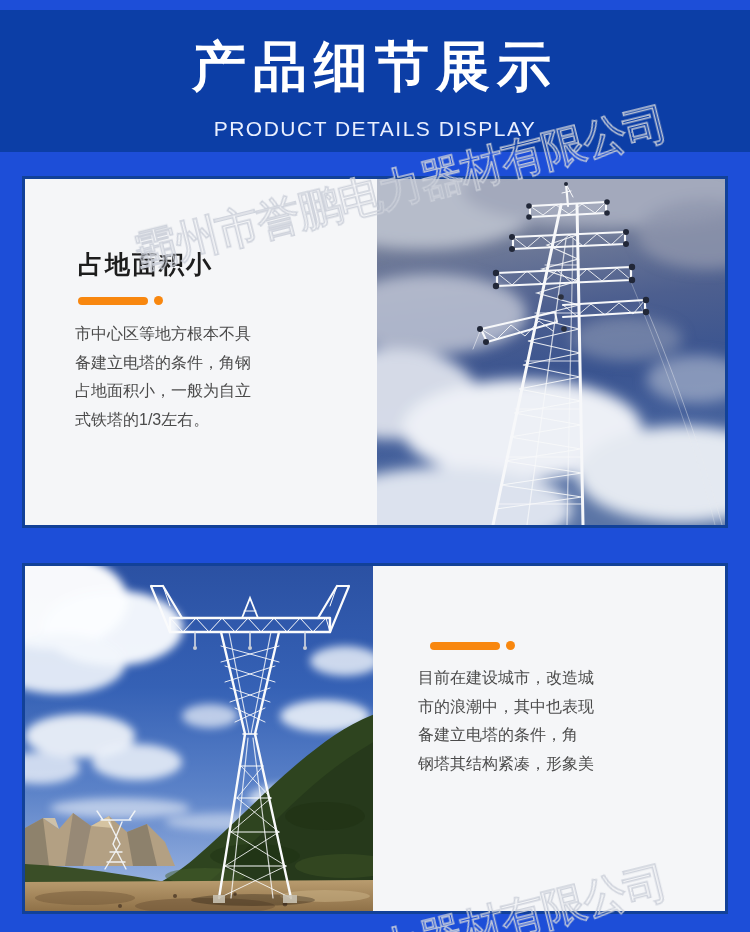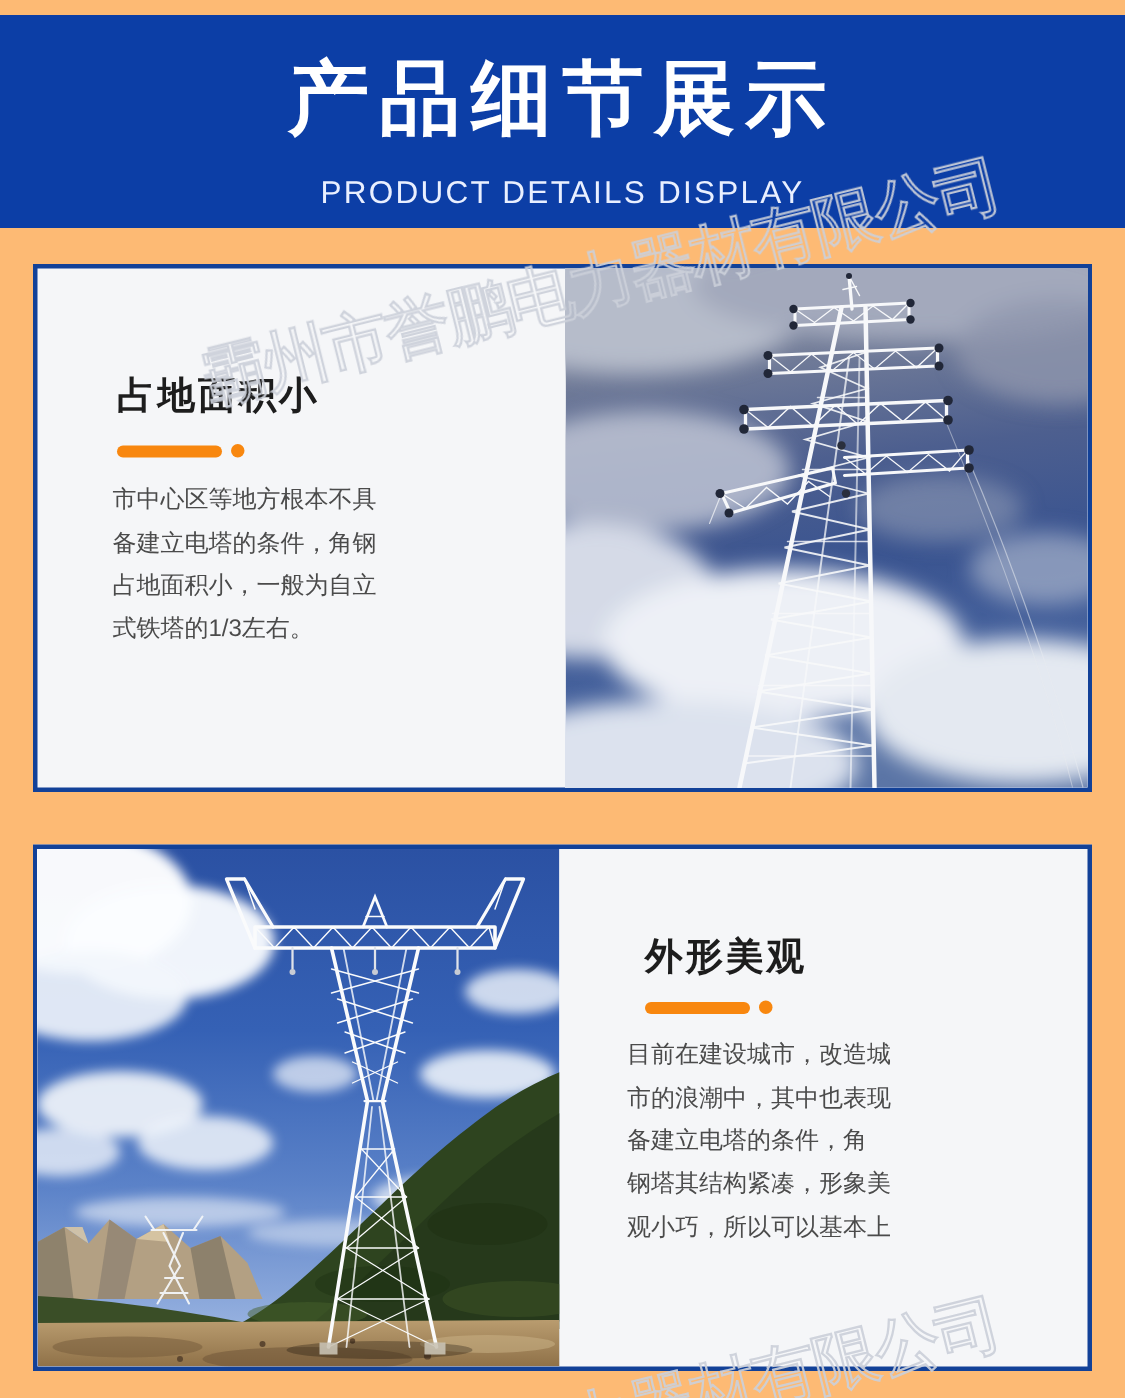--- a/index.html
+++ b/index.html
@@ -1,18 +1,18 @@
 <!DOCTYPE html>
 <html><head>
 <meta charset="utf-8">
 <style>
   html,body{margin:0;padding:0;}
   body{width:750px;height:932px;overflow:hidden;background:#fff;
        font-family:"Liberation Sans","DejaVu Sans",sans-serif;}
-  .page{position:relative;width:750px;height:932px;overflow:hidden;background:#fdba74;}
+  .page{position:relative;width:750px;height:932px;overflow:hidden;background:#1d4ed8;}
 
   
   .banner{position:absolute;left:0;top:10px;width:750px;height:142px;background:#0c3ea6;
           text-align:center;z-index:1;}
   .banner-title{margin:0;padding-top:25px;font-size:54px;font-weight:700;color:#ffffff;
                 letter-spacing:7px;line-height:1.15;}
   .banner-sub{margin-top:20px;font-size:21px;color:#e9efff;letter-spacing:1.5px;font-weight:400;}
 
   
   .card{position:absolute;left:22px;width:706px;border:3px solid #124198;background:#f5f6f8;
@@ -246,31 +246,29 @@
           <path d="M216 200 L246 232 M238 200 L212 232 M212 232 L254 266 M246 232 L206 266 M206 266 L261 300 M254 266 L200 300 M200 300 L266 332 M261 300 L194 332" stroke-width=".85"></path>
         </g>
         <circle cx="170" cy="82" r="2" fill="#c8ccd4"></circle>
           <circle cx="225" cy="82" r="2" fill="#c8ccd4"></circle>
           <circle cx="280" cy="82" r="2" fill="#c8ccd4"></circle>
         <rect x="188" y="329" width="12" height="8" fill="#c9c2b2" opacity=".9"></rect>
         <rect x="258" y="329" width="14" height="8" fill="#c9c2b2" opacity=".9"></rect>
       </svg>
     </div>
     <div class="text-col">
-      <h2 class="sec-title">外形美观</h2>
       <div class="accent">
         <span class="bar"></span>
         <span class="dot"></span>
       </div>
       <div class="para">
         <div class="line">目前在建设城市，改造城</div>
         <div class="line">市的浪潮中，其中也表现</div>
         <div class="line">备建立电塔的条件，角</div>
         <div class="line">钢塔其结构紧凑，形象美</div>
-        <div class="line">观小巧，所以可以基本上</div>
       </div>
     </div>
   </section>
 
   <div class="wm wm-top">霸州市誉鹏电力器材有限公司</div>
   <div class="wm wm-bottom">霸州市誉鹏电力器材有限公司</div>
 
 </div>
 
 </body></html>

